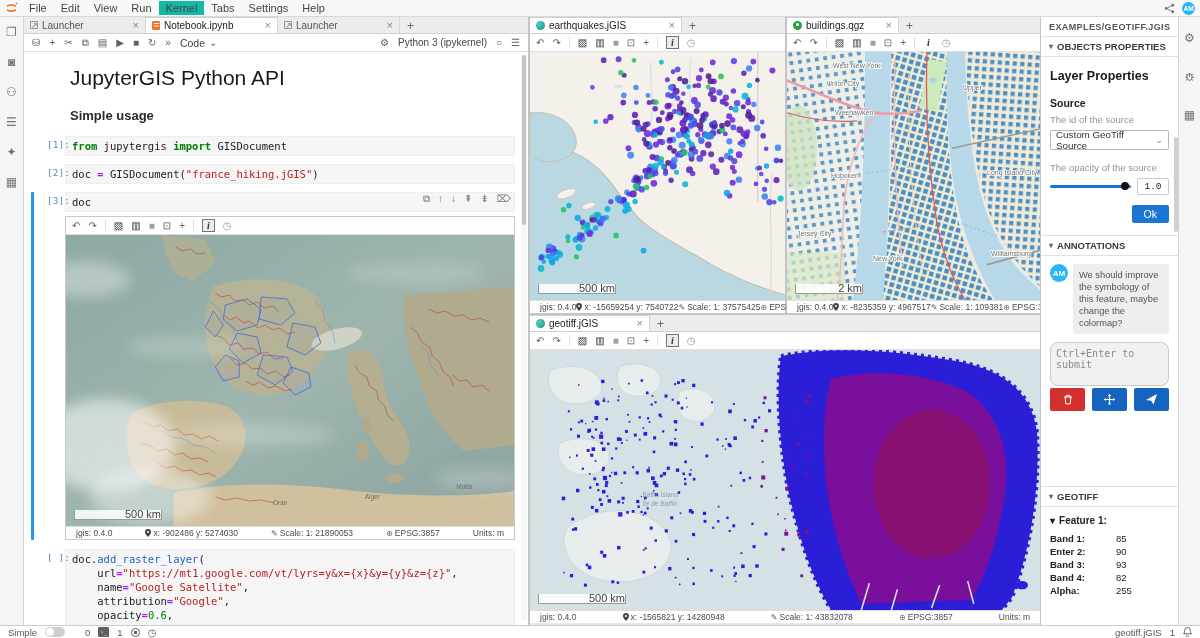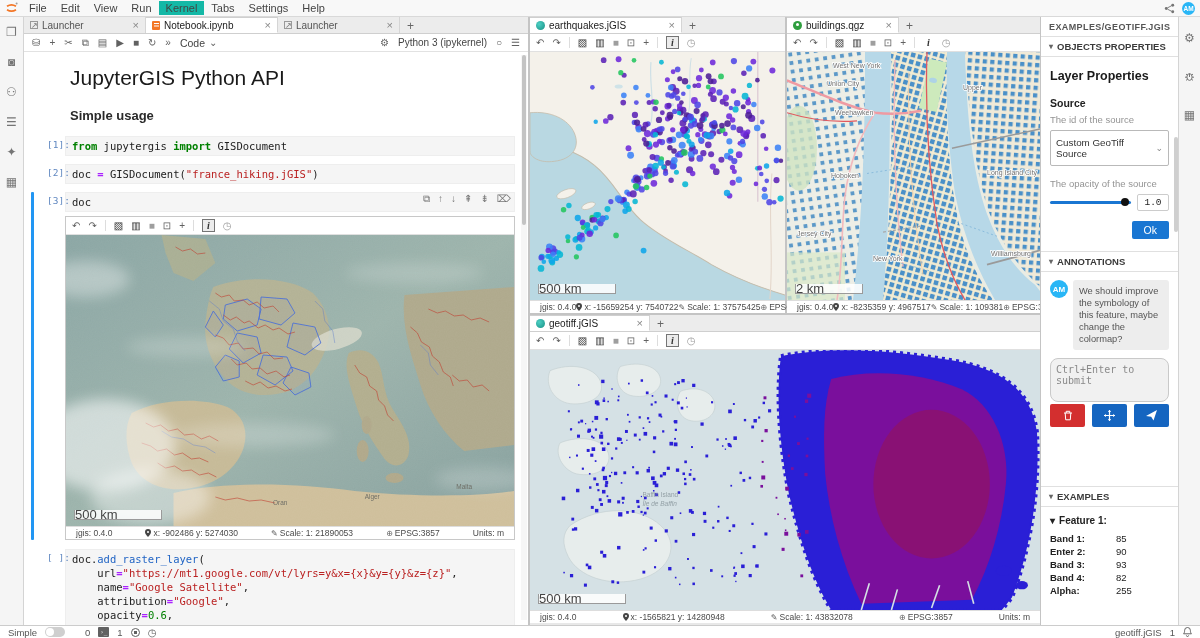--- a/index.html
+++ b/index.html
@@ -65,21 +65,21 @@
   .gistoolbar{height:18px;background:#fff;border-bottom:1px solid #e0e0e0;display:flex;align-items:center;gap:8px;padding:0 6px;}
   .gistoolbar .ic{font-size:10px;}
   .gistoolbar .dark{color:#333;}
   .gistoolbar .grey{color:#9e9e9e;}
   .gistoolbar .sep{width:1px;height:11px;background:#ddd;}
   .identify-btn{font-family:"Liberation Serif",serif;font-weight:bold;font-style:italic;font-size:10px;color:#333;padding:0 4px;}
   .identify-btn.boxed{border:1px solid #757575;background:#ececec;}
   .mapbox{position:relative;overflow:hidden;}
   .mapbox svg{display:block;}
   .scalebar{position:absolute;left:8px;bottom:6px;background:rgba(255,255,255,.85);border:1px solid #9a9a9a;border-top:none;
-    font-size:13px;color:#444;text-align:left;line-height:9px;height:10px;}
+    font-size:11px;color:#444;text-align:right;line-height:9px;height:10px;}
   .gisstatus{height:13px;background:#fff;border-top:1px solid #ddd;display:flex;align-items:center;font-size:8.5px;color:#4a4a4a;padding:0 10px;justify-content:space-between;white-space:nowrap;}
   .gisstatus .g{display:flex;align-items:center;gap:2px;}
   .pin{width:6px;height:8px;}
   #gisgrid{width:512px;border-left:2px solid #c4c4c4;display:flex;flex-direction:column;background:#e8e8e8;}
   #gisrow1{height:298px;display:flex;border-bottom:2px solid #c4c4c4;}
   #gisrow2{height:308px;display:flex;}
   .gispanel{display:flex;flex-direction:column;background:#fff;}
   #p-quakes{width:257px;border-right:2px solid #c4c4c4;}
   #p-build{width:253px;}
   #p-geo{width:512px;}
@@ -87,21 +87,21 @@
 
   
   #sidebar{width:138px;border-left:1px solid #c4c4c4;background:#fff;display:flex;flex-direction:column;font-size:10px;position:relative;}
   .crumb{padding:5px 8px 4px;font-size:9px;font-weight:bold;letter-spacing:.4px;color:#555;border-bottom:1px solid #e0e0e0;}
   .sechead{padding:4px 8px;font-size:9.5px;font-weight:bold;color:#3a3a3a;border-bottom:1px solid #e0e0e0;display:flex;align-items:center;gap:4px;}
   .sechead .caret{font-size:8px;color:#666;}
   .secbody{padding:8px 9px;border-bottom:1px solid #e0e0e0;}
   .lp-title{font-size:12.5px;font-weight:bold;color:#1a1a1a;margin:4px 0 14px;}
   .lp-label{font-size:10.5px;font-weight:bold;color:#222;margin-bottom:5px;}
   .lp-help{font-size:9.5px;color:#949494;margin-bottom:5px;}
-  .select{height:36px;border:1px solid #b9b9b9;border-radius:2px;background:#fff;display:flex;align-items:center;justify-content:space-between;padding:0 5px;font-size:9.8px;color:#333;margin-bottom:12px;cursor:pointer;}
+  .select{height:20px;border:1px solid #b9b9b9;border-radius:2px;background:#fff;display:flex;align-items:center;justify-content:space-between;padding:0 5px;font-size:9.8px;color:#333;margin-bottom:12px;cursor:pointer;}
   .select .chev{color:#888;font-size:9px;}
   .sliderrow{display:flex;align-items:center;gap:6px;margin:4px 0 10px;font-family:Liberation Mono, monospace;}
   .slider{flex:1;height:3px;background:#1976d2;border-radius:2px;position:relative;}
   .slider .knob{position:absolute;right:2px;top:-3px;width:8px;height:8px;border-radius:50%;background:#111;}
   .valbox{width:32px;height:17px;border:1px solid #ccc;border-radius:2px;font-size:9.5px;display:flex;align-items:center;justify-content:center;color:#222;}
   .okrow{display:flex;justify-content:flex-end;margin:10px 0 4px;}
   .btn-ok{background:#1976d2;color:#fff;font-size:10.5px;padding:3px 12px;border-radius:2px;cursor:pointer;}
   .annrow{display:flex;gap:5px;margin-bottom:8px;}
   .annrow .avatar{width:18px;height:18px;font-size:8px;flex:none;margin:0;}
   .bubble{background:#ededed;border-radius:3px;padding:5px 6px;font-size:9.3px;line-height:12px;color:#555;}
@@ -1236,21 +1236,21 @@
         <span class="b blue">
           <svg width="11" height="11" viewBox="0 0 11 11">
               <path d="M0 6 11 0 7.5 10.5 5.2 6.8 0 6Z" fill="#fff"></path>
             </svg>
         </span>
       </div>
     </div>
     <div class="sb-fill"></div>
     <div class="sechead">
       <span class="caret">▾</span>
-      <span>EXAMPLES</span>
+      <span>GEOTIFF</span>
     </div>
     <div class="secbody" style="border-bottom:none;height:118px;">
       <div style="font-size:10px;font-weight:bold;color:#222;display:flex;gap:4px;align-items:center;">
         <span class="caret">▾</span>
         <span>Feature 1:</span>
       </div>
       <div class="idrows">
         <div class="idrow">
             <span class="l">Band 1:</span>
             <span class="v">85</span>

